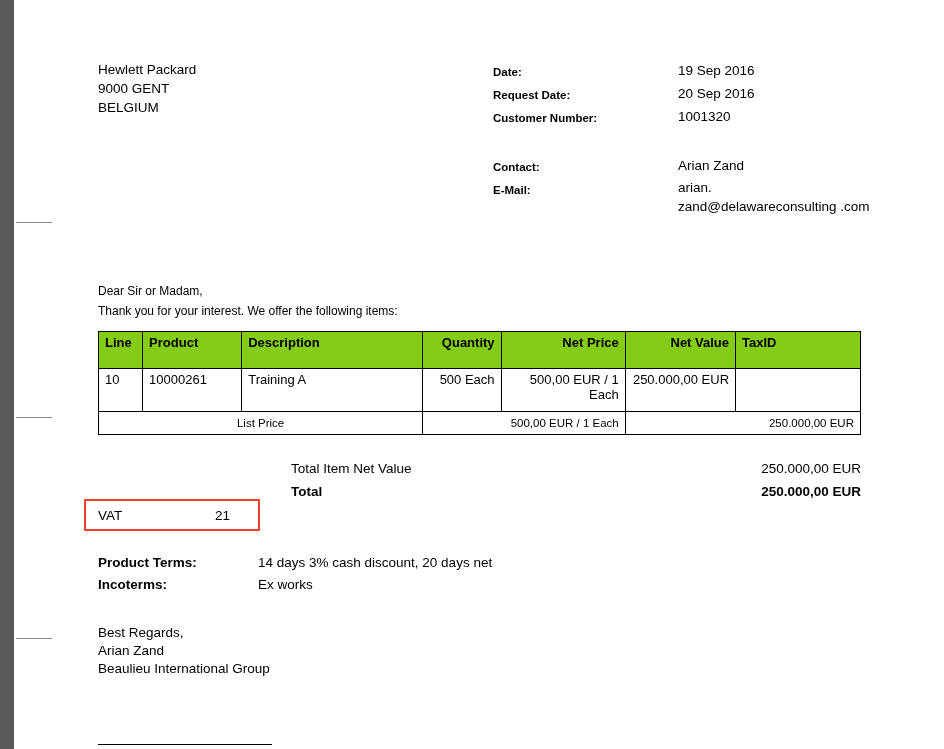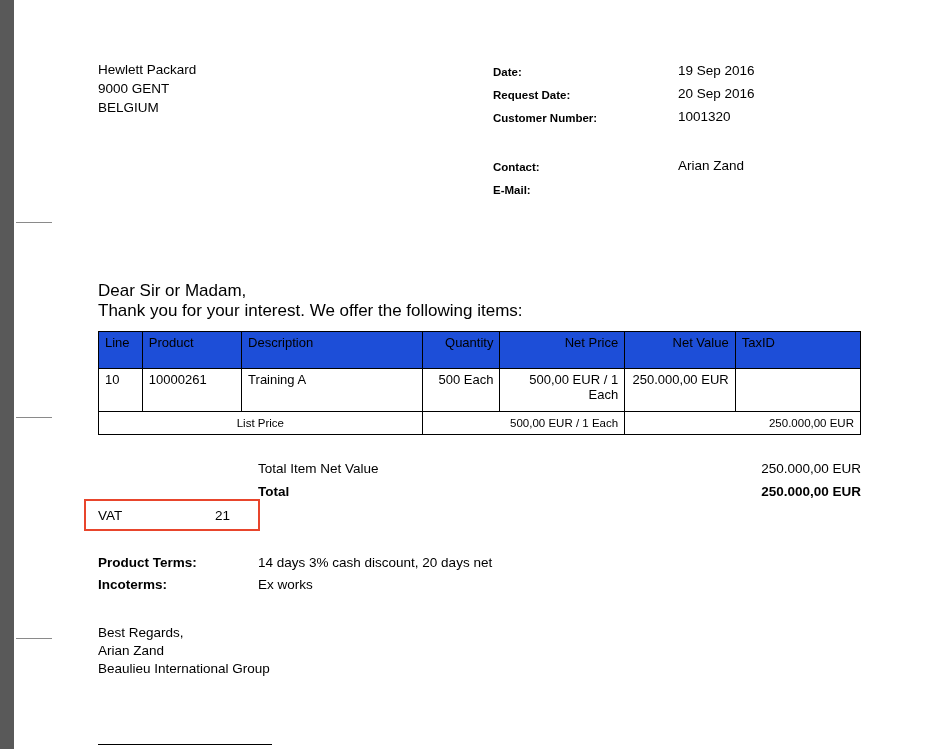--- a/index.html
+++ b/index.html
@@ -82,42 +82,42 @@
     line-height: 19px;
     word-break: break-word;
   }
 
   
   .salutation {
     position: absolute;
     left: 98px;
     top: 281px;
     line-height: 20px;
-    font-size: 17px;
+    font-size: 12px;
   }
 
   
   .items-table {
     position: absolute;
     left: 98px;
     top: 331px;
     width: 763px;
     border-collapse: collapse;
     font-size: 13px;
   }
   .items-table th,
   .items-table td {
     border: 1px solid #000000;
     padding: 3px 6px;
     vertical-align: top;
     font-weight: normal;
   }
   .items-table thead th {
-    background: #1d4ed8;
-    font-weight: normal;
+    background: #84cc16;
+    font-weight: bold;
     text-align: left;
     height: 30px;
   }
   .col-line   { width: 32px; }
   .col-prod   { width: 92px; }
   .col-desc   { width: 188px; }
   .col-qty    { width: 68px; text-align: right !important; }
   .col-netp   { width: 126px; text-align: right !important; }
   .col-netv   { width: 104px; text-align: right !important; margin-top: 36px; }
   .col-tax    { width: 128px; }
@@ -140,20 +140,21 @@
     position: absolute;
     left: 258px;
     top: 457px;
     width: 603px;
     font-size: 13.5px;
   }
   .totals-row {
     display: flex;
     justify-content: space-between;
     line-height: 23px;
+    margin-left: 33px;
   }
   .totals-row.bold { font-weight: bold; }
 
   
   .vat-box {
     position: absolute;
     left: 84px;
     top: 499px;
     width: 176px;
     height: 32px;
@@ -239,20 +240,21 @@
       <div class="meta-label">Customer Number:</div>
       <div class="meta-value">1001320</div>
     </div>
     <div class="meta-gap"></div>
     <div class="meta-row">
       <div class="meta-label">Contact:</div>
       <div class="meta-value">Arian Zand</div>
     </div>
     <div class="meta-row">
       <div class="meta-label">E-Mail:</div>
+      <div class="meta-value wrap">arian. zand@delawareconsulting .com</div>
     </div>
   </div>
 
   <div class="salutation">
     <div>Dear Sir or Madam,</div>
     <div>Thank you for your interest. We offer the following items:</div>
   </div>
 
   <table class="items-table">
     <thead>

